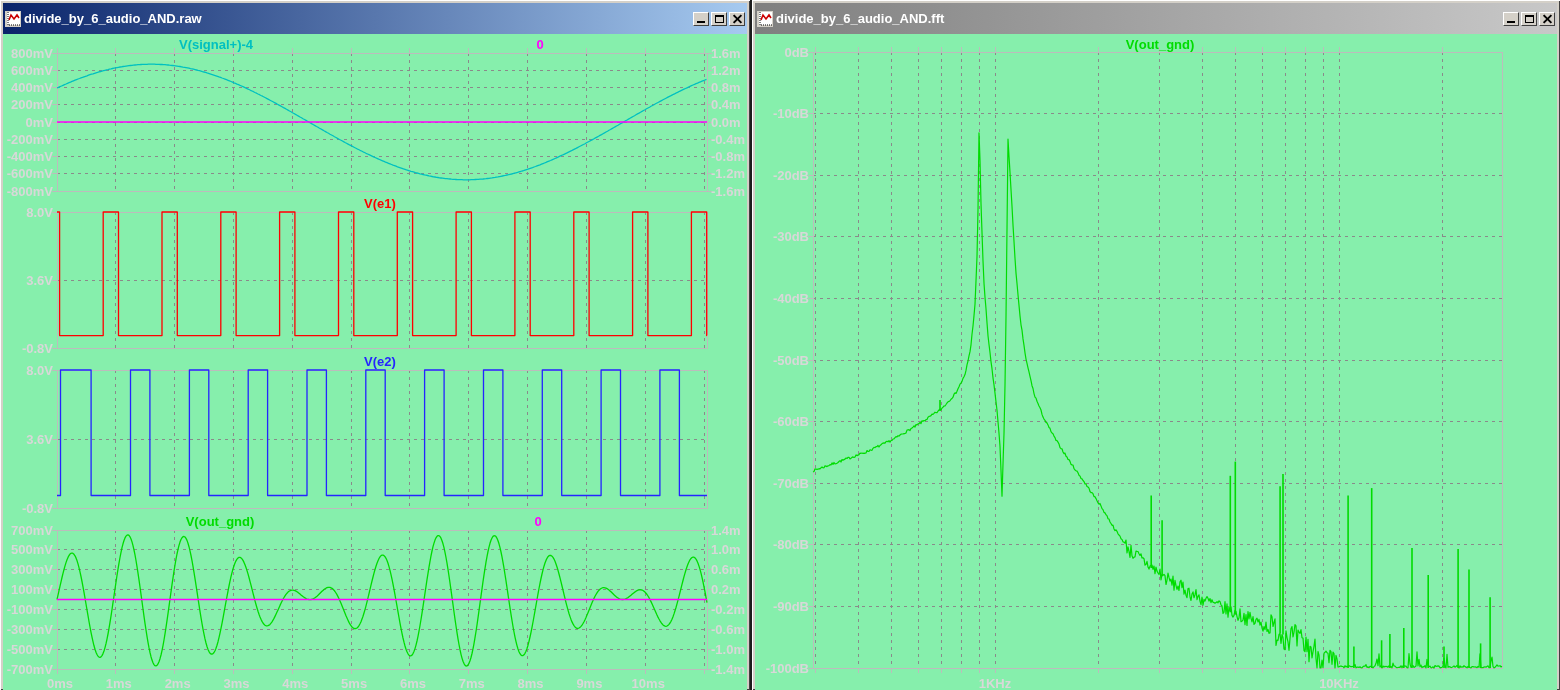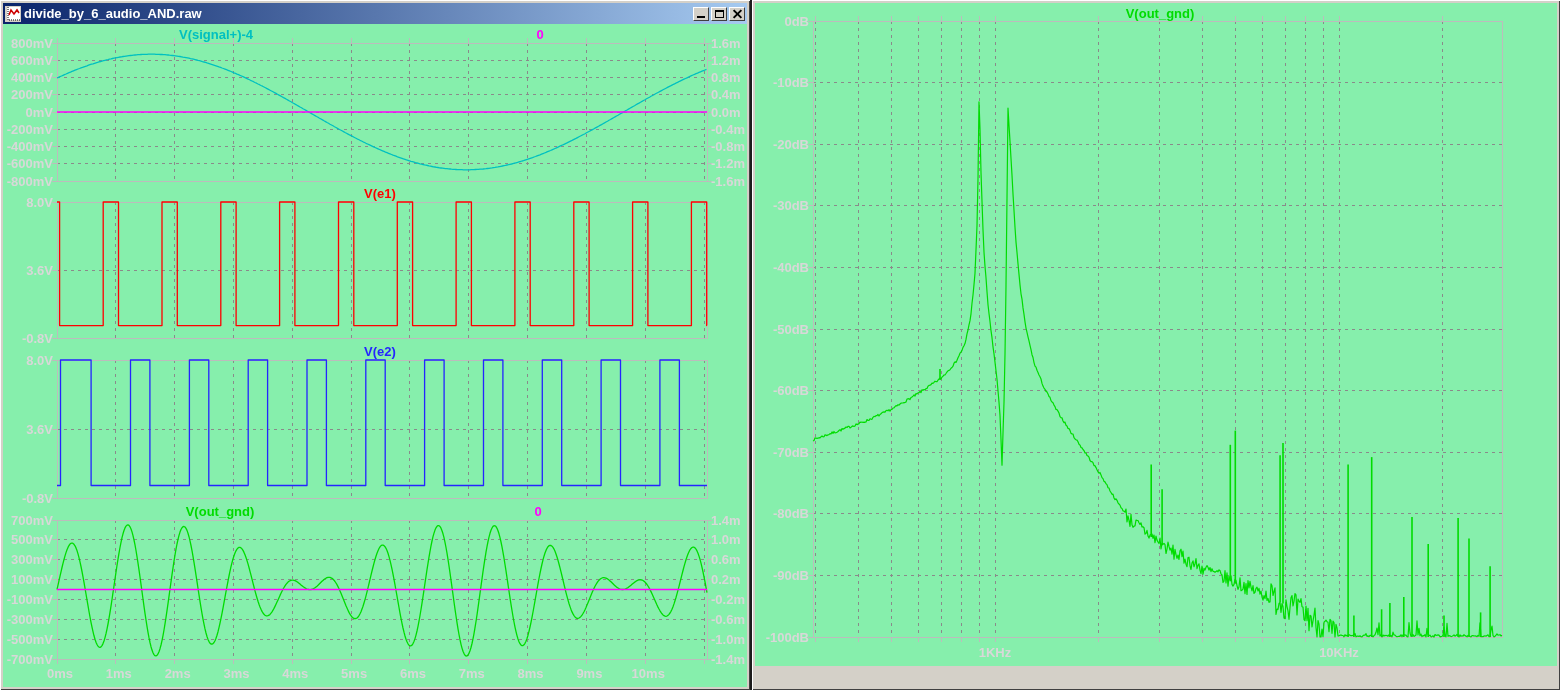--- a/index.html
+++ b/index.html
@@ -1,21 +1,21 @@
 <!DOCTYPE html>
 <html><head>
 <meta charset="utf-8">
 <style>
   html,body{margin:0;padding:0;background:#1c1c1c;font-family:"Liberation Sans",sans-serif;}
   .desktop{position:relative;width:1560px;height:690px;background:#1c1c1c;overflow:hidden;}
   .window{position:absolute;top:0;height:690px;background:#d4d0c8;padding:3px;box-sizing:border-box;
           box-shadow:inset 1px 1px 0 #ffffff, inset -1px -1px 0 #404040;}
   .window.raw{left:0;width:750px;}
   .window.fft{left:752px;width:808px;}
-  .titlebar{height:21px;display:flex;align-items:center;padding:0 2px;gap:3px;box-sizing:border-box;}
+  .titlebar{height:31px;display:flex;align-items:center;padding:0 2px;gap:3px;box-sizing:border-box;}
   .titlebar.active{background:linear-gradient(90deg,var(--tb-a-l,#0a246a),var(--tb-a-r,#a6caf0));}
   .titlebar.inactive{background:linear-gradient(90deg,var(--tb-i-l,#7f7f7f),var(--tb-i-r,#c8c8c8));}
   .tb-title{color:#ffffff;font-weight:bold;font-size:13px;flex:1;white-space:nowrap;overflow:hidden;}
   .tb-icon{width:16px;height:16px;display:flex;}
   .tb-btns{display:flex;gap:2px;}
   .win-btn{width:16px;height:14px;background:#d4d0c8;box-sizing:border-box;
            border:1px solid;border-color:#ffffff #404040 #404040 #ffffff;
            display:flex;align-items:center;justify-content:center;}
   .g-min{width:8px;height:2px;background:#000;margin-top:7px;}
   .g-max{width:9px;height:8px;border:1px solid #000;border-top:2px solid #000;box-sizing:border-box;}
@@ -253,20 +253,42 @@
             <text x="468.7647058823529" y="654" fill="#d8d8d8" text-anchor="middle">7ms</text>
             <text x="527.5882352941176" y="654" fill="#d8d8d8" text-anchor="middle">8ms</text>
             <text x="586.4117647058823" y="654" fill="#d8d8d8" text-anchor="middle">9ms</text>
             <text x="645.2352941176471" y="654" fill="#d8d8d8" text-anchor="middle">10ms</text>
           </g>
         </svg>
       </div>
   </div>
 
   <div class="window fft">
+    <div class="titlebar inactive">
+      <span class="tb-icon">
+        <svg width="16" height="16" viewBox="0 0 16 16">
+          <rect x="0" y="0" width="16" height="16" fill="#d4d0c8"></rect>
+          <rect x="2" y="1" width="13" height="13" fill="#ffffff"></rect>
+          <path d="M3 1 V14 H15" stroke="#000" stroke-width="1" fill="none" stroke-dasharray="1,1"></path>
+          <polyline points="4,9 6,4 9,8 12,4 14,7" stroke="#cc0000" stroke-width="1.6" fill="none"></polyline>
+        </svg>
+      </span>
+      <span class="tb-title">divide_by_6_audio_AND.fft</span>
+      <span class="tb-btns">
+        <span class="win-btn">
+            <span class="g-min"></span>
+          </span>
+        <span class="win-btn">
+            <span class="g-max"></span>
+          </span>
+        <span class="win-btn">
+            <span class="g-close"></span>
+          </span>
+      </span>
+    </div>
     <div class="client" id="client-fft">
         <svg viewBox="0 0 802 663" width="802" height="663">
           <g stroke="#8a8a8a" stroke-width="1" stroke-dasharray="3,4" shape-rendering="crispEdges" fill="none">
             <line x1="60.1" y1="18" x2="60.1" y2="634"></line>
             <line x1="103.1" y1="18" x2="103.1" y2="634"></line>
             <line x1="136.4" y1="18" x2="136.4" y2="634"></line>
             <line x1="163.7" y1="18" x2="163.7" y2="634"></line>
             <line x1="186.7" y1="18" x2="186.7" y2="634"></line>
             <line x1="206.7" y1="18" x2="206.7" y2="634"></line>
             <line x1="224.3" y1="18" x2="224.3" y2="634"></line>

